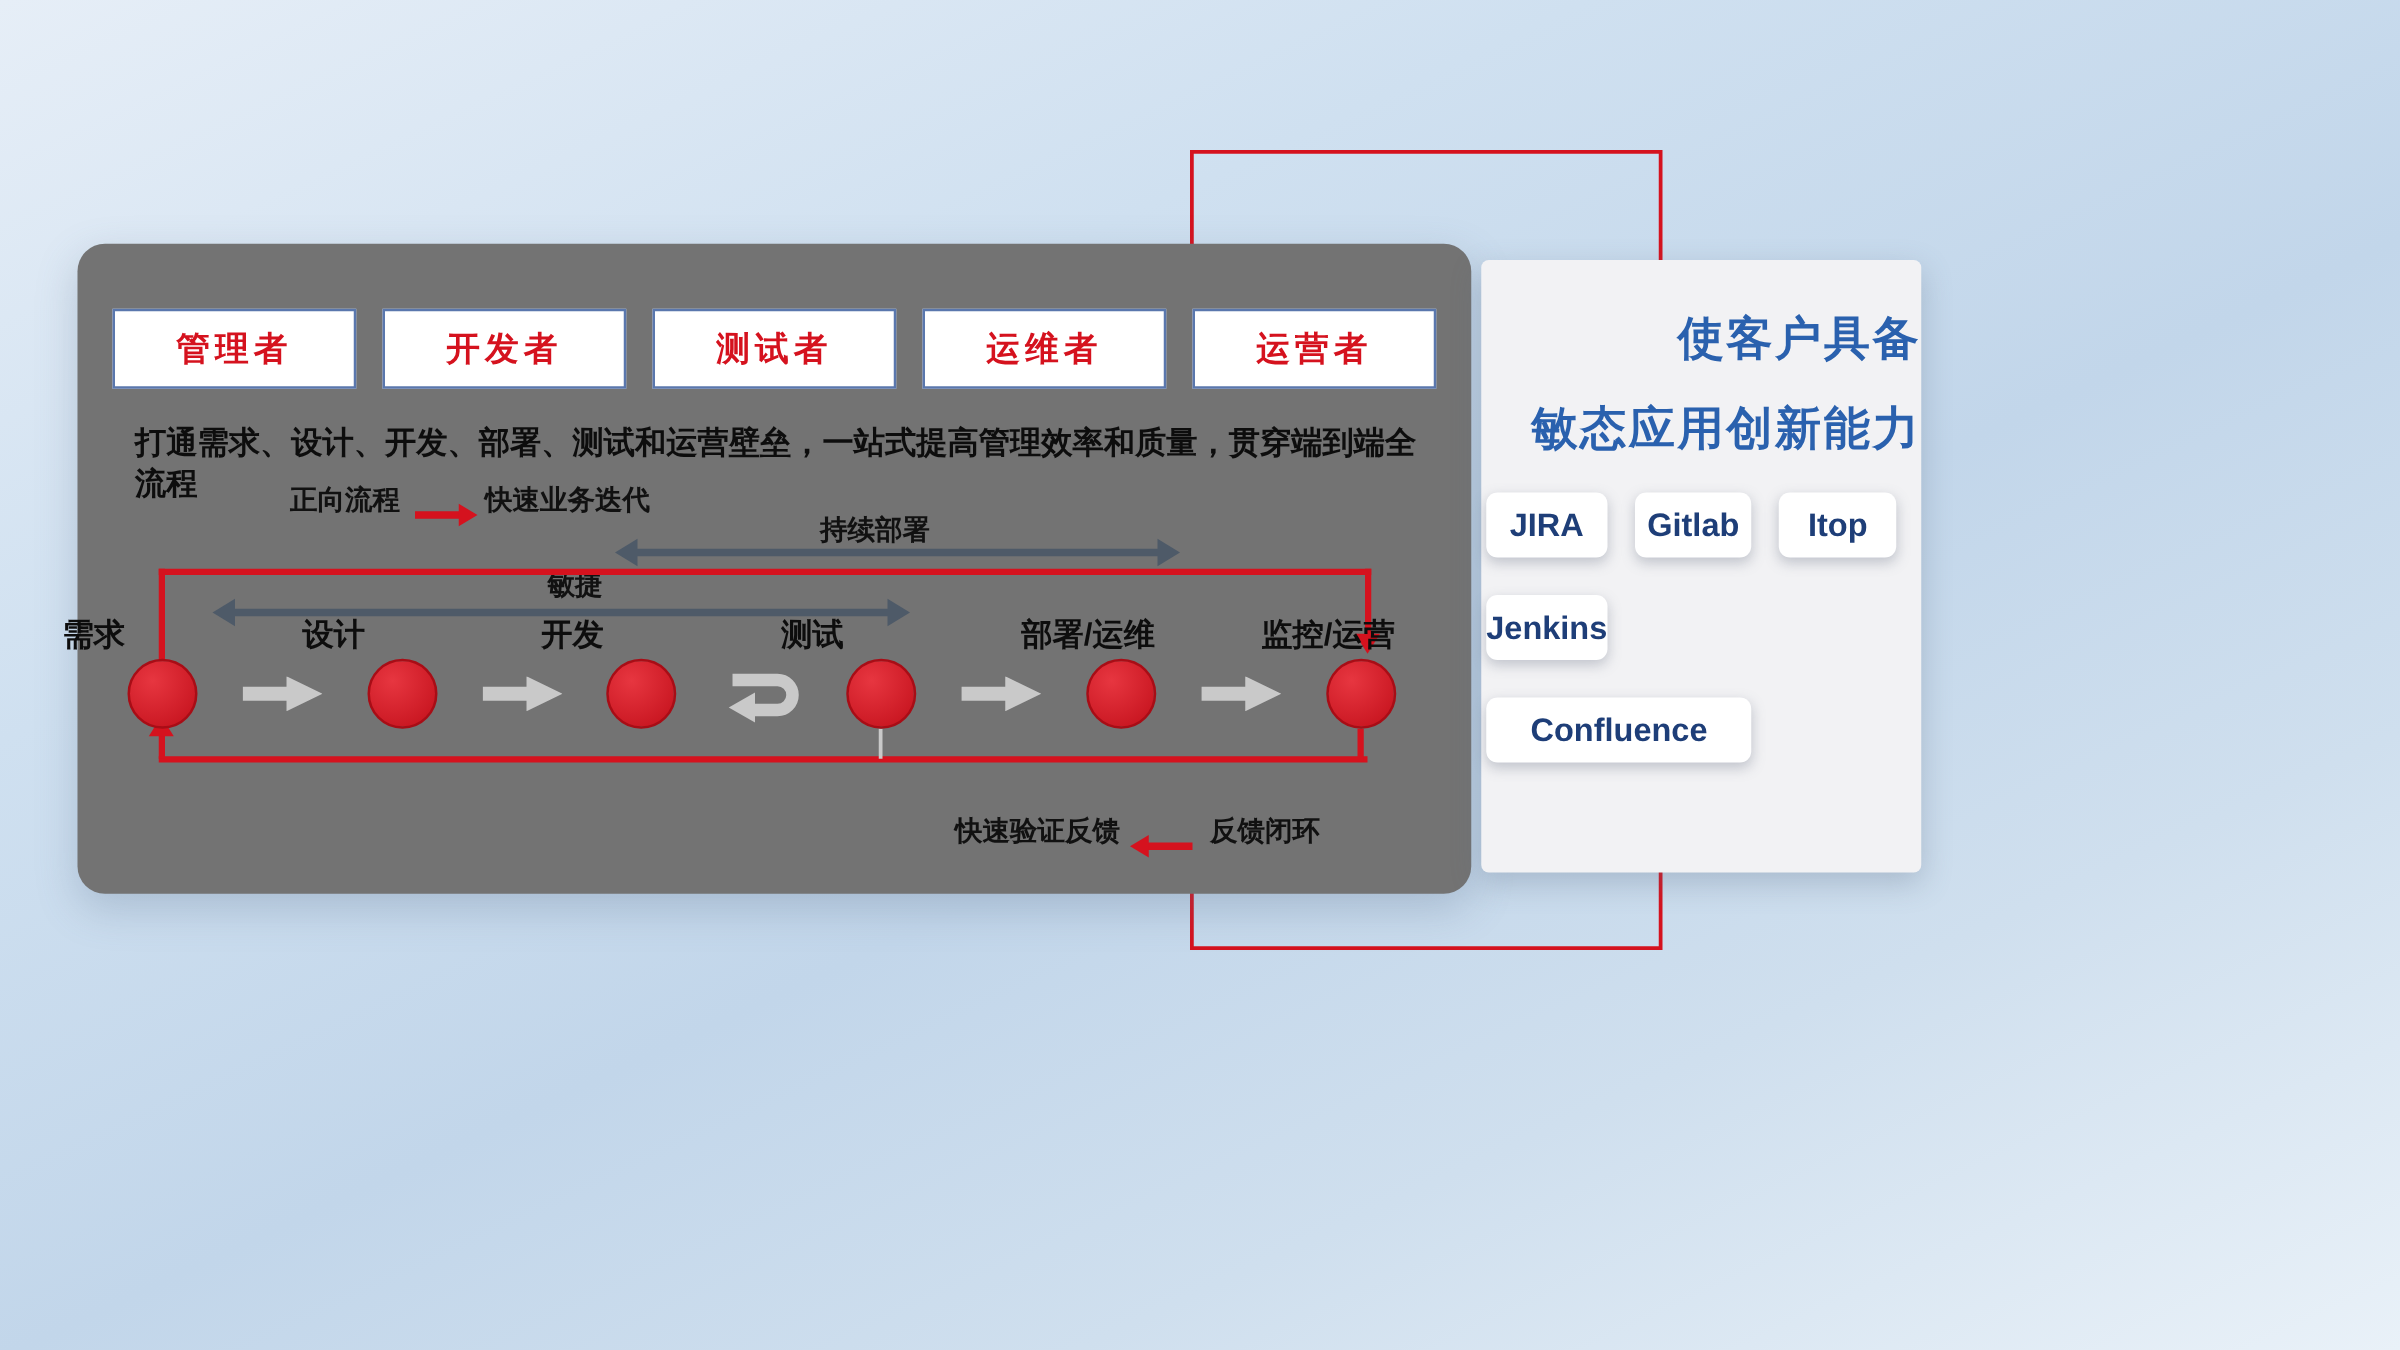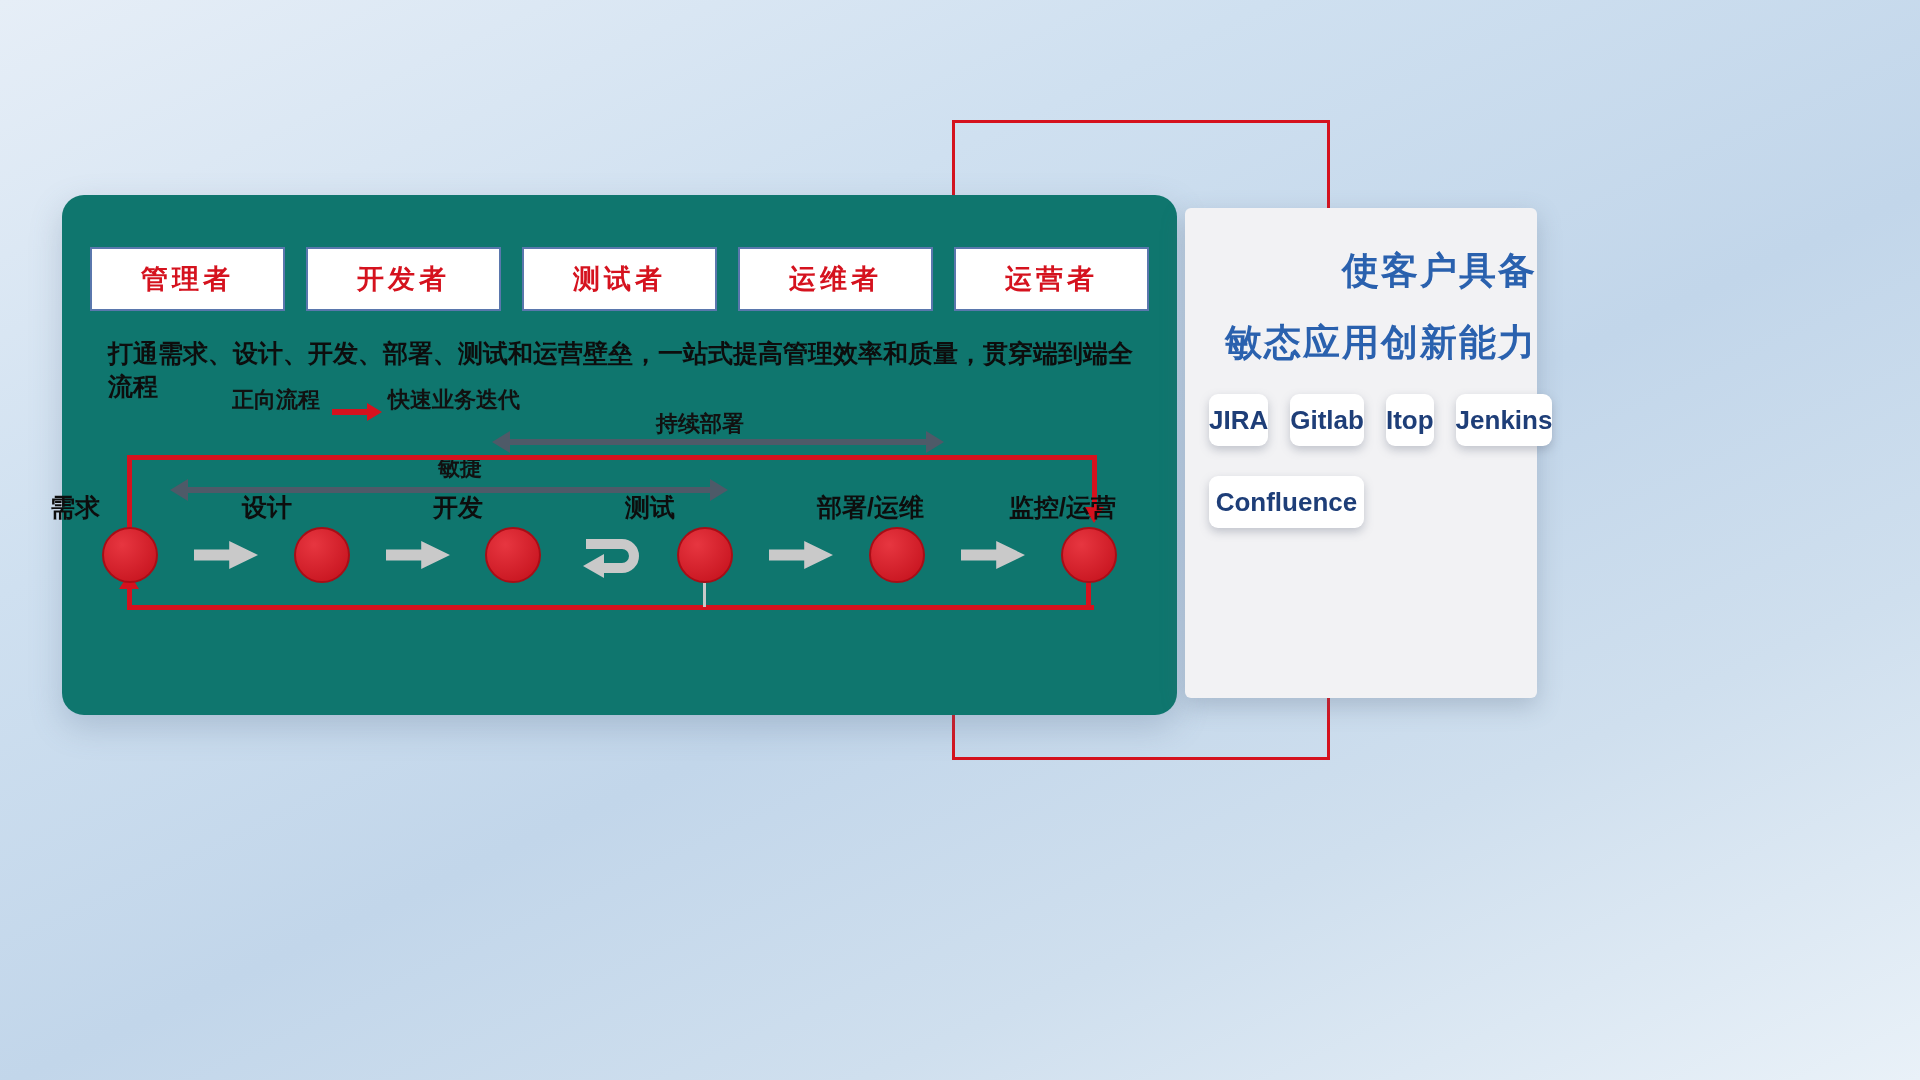--- a/index.html
+++ b/index.html
@@ -20,21 +20,21 @@
 
   
   .red-frame{
     position:absolute;left:952px;top:120px;width:378px;height:640px;
     border:3px solid var(--red);z-index:1;
   }
 
   
   .main-panel{
     position:absolute;left:62px;top:195px;width:1115px;height:520px;
-    background:#0f766e;border-radius:22px;z-index:2;
+    background:#737373;border-radius:22px;z-index:2;
     box-shadow:0 12px 32px rgba(90,110,140,.28);
   }
 
   .roles-row{
     position:absolute;left:28px;top:52px;width:1059px;
     display:flex;gap:21px;
   }
   .role-box{
     flex:1;height:64px;background:#fff;border:2px solid var(--box-border);
     display:flex;align-items:center;justify-content:center;
@@ -103,22 +103,22 @@
   .right-panel{
     position:absolute;left:1185px;top:208px;width:352px;height:490px;
     background:#f2f2f4;border-radius:6px;z-index:3;
     box-shadow:0 8px 24px rgba(90,105,130,.3);
   }
   .rp-title{position:absolute;left:0;width:100%;text-align:right;
     color:var(--title-blue);font-size:37px;font-weight:700;letter-spacing:2px;}
   .rp-title1{top:38px;}
   .rp-title2{top:110px;padding-left:22px;}
   .tools-grid{
-    position:absolute;left:24px;top:186px;width:328px;
-    display:grid;grid-template-columns:1fr 1fr 1fr 1fr;column-gap:22px;row-gap:30px;
+    position:absolute;left:4px;top:186px;width:328px;
+    display:grid;grid-template-columns:1fr 1fr 1fr;column-gap:22px;row-gap:30px;
   }
   .tool{
     height:52px;background:#ffffff;border-radius:9px;
     box-shadow:0 4px 10px rgba(100,110,130,.35);
     display:flex;align-items:center;justify-content:center;
     color:var(--navy);font-size:26px;font-weight:700;
   }
   .tool-wide{grid-column:1 / 3;}
 </style>
 </head>
@@ -188,20 +188,25 @@
   <div class="flow-arrow" style="left:132px"></div>
   <div class="flow-arrow" style="left:324px"></div>
   <div class="flow-arrow" style="left:707px"></div>
   <div class="flow-arrow" style="left:899px"></div>
 
   <svg class="loop-icon" width="78" height="56" viewBox="0 0 78 56">
     <path d="M16 17 H52 a12 12 0 0 1 0 24 H32" fill="none" stroke="#c9c9c9" stroke-width="10"></path>
     <polygon points="34,27 34,51 13,39" fill="#c9c9c9"></polygon>
   </svg>
 
+  <div class="legend-row legend-feedback">
+    <span>快速验证反馈</span>
+    <span class="arrow-left-red"></span>
+    <span>反馈闭环</span>
+  </div>
 
 </div>
 
 <div class="right-panel">
   <div class="rp-title rp-title1">使客户具备</div>
   <div class="rp-title rp-title2">敏态应用创新能力</div>
   <div class="tools-grid">
     <div class="tool">JIRA</div>
     <div class="tool">Gitlab</div>
     <div class="tool">Itop</div>

